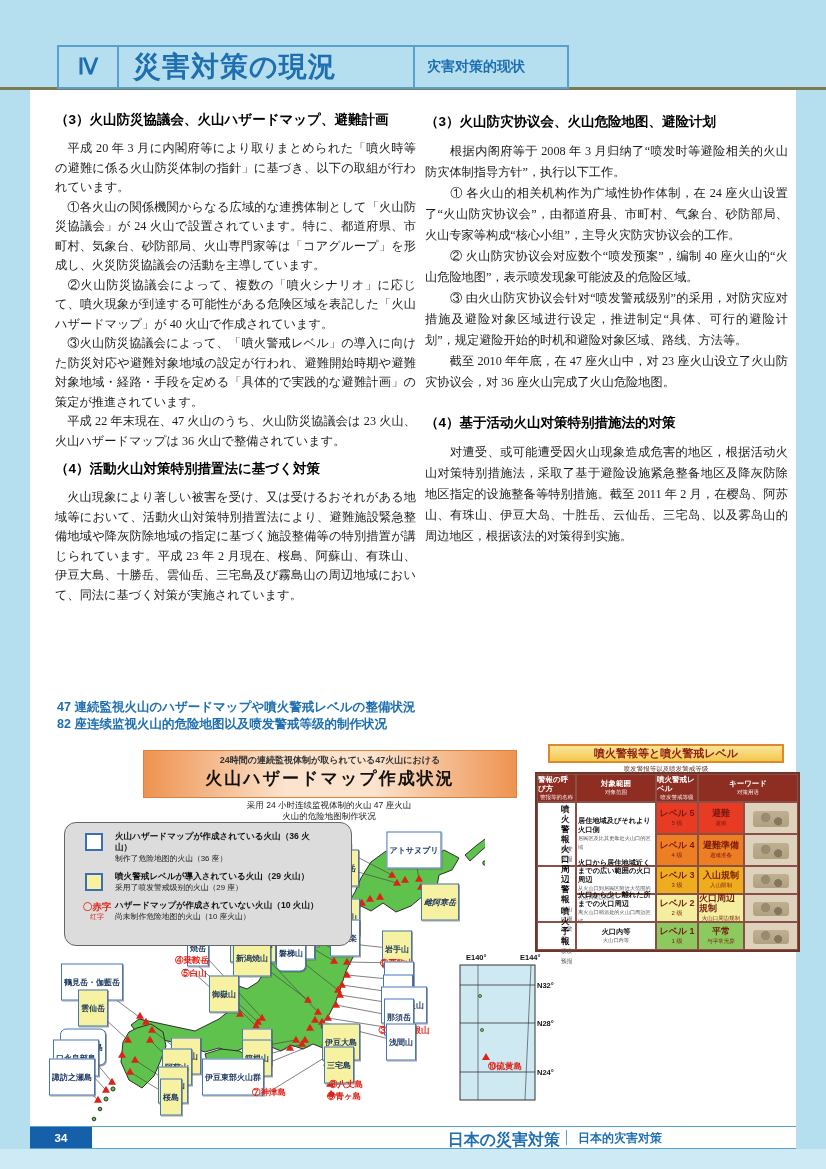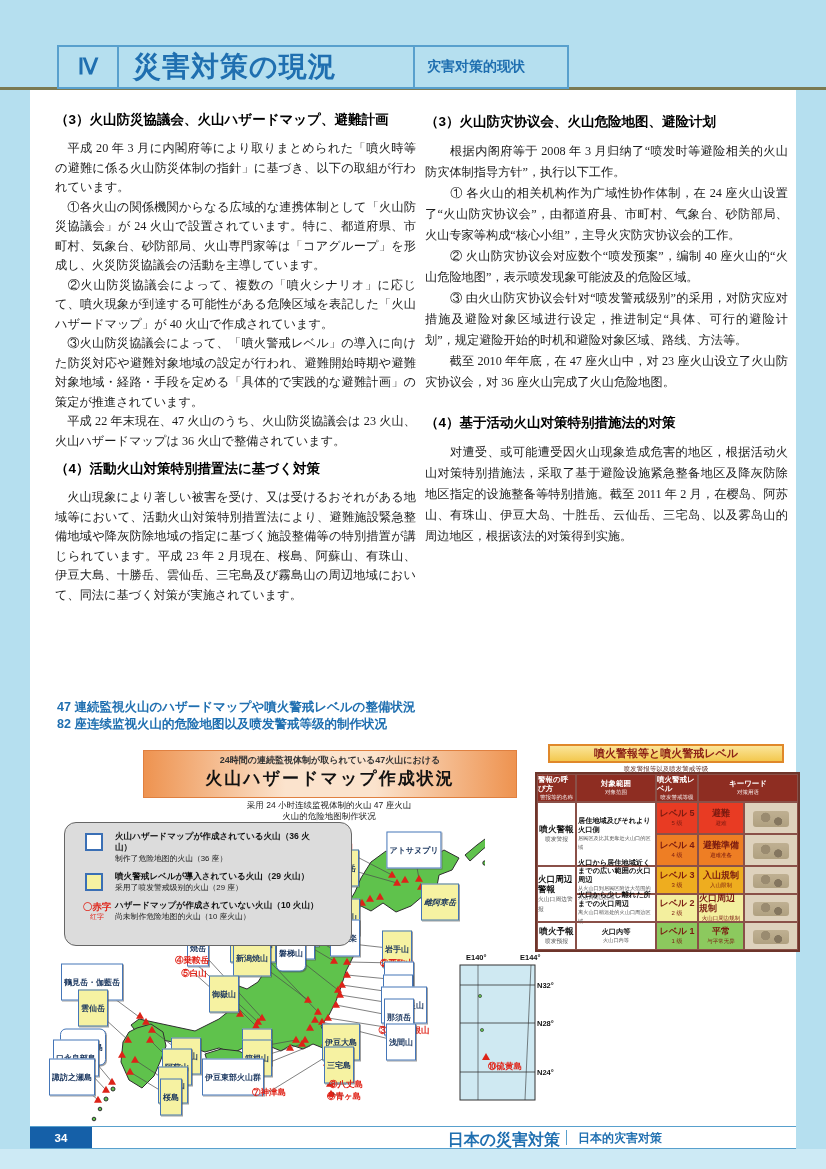--- a/index.html
+++ b/index.html
@@ -49,21 +49,21 @@
   .leg-txt{font-size:8.6px;line-height:11px;color:#111;font-weight:bold;width:210px;}
   .leg-txt .zh{font-weight:normal;font-size:7.8px;color:#222;}
   
   .wt-title{position:absolute;left:548px;top:744px;width:236px;z-index:5;text-align:center;font-family:"Liberation Sans",sans-serif;}
   .wt-title .main{background:linear-gradient(#fbe59a,#f3c84e);border:2px solid #e0882a;color:#8e2417;font-weight:bold;font-size:11px;line-height:15px;}
   .wt-title .sub{font-size:6.5px;color:#5a2a20;line-height:9px;margin-top:1px;}
   .wtable{position:absolute;left:535px;top:772px;z-index:5;display:grid;grid-template-columns:39px 80px 42px 46px 54px;grid-template-rows:28px 32px 32px 28px 28px 28px;border:2px solid #6e352b;background:#fff;font-family:"Liberation Sans",sans-serif;}
   .wtable>div{border:1px solid #8a5048;display:flex;flex-direction:column;align-items:center;justify-content:center;text-align:left;box-sizing:border-box;}
   .wth{background:#8e2d22;color:#fff;font-weight:bold;font-size:7.5px;line-height:9px;}
   .wth .zh{font-size:5.5px;font-weight:normal;opacity:.9;}
-  .wt-name{font-size:8.6px;font-weight:bold;color:#111;line-height:10px;}
+  .wt-name{font-size:8.6px;font-weight:bold;color:#111;line-height:10px;padding-left:23px;}
   .wt-name .zh{font-size:5.8px;font-weight:normal;color:#555;}
   .wt-range{font-size:7.2px;font-weight:bold;color:#111;line-height:8.5px;padding:1px;}
   .wt-range .zh{font-size:5.2px;font-weight:normal;color:#555;}
   .wt-level{font-weight:bold;color:#7a1a10;font-size:9px;line-height:10px;}
   .wt-level .zh{font-size:6px;font-weight:normal;}
   .wt-kw{font-weight:bold;color:#7a1a10;font-size:9px;line-height:10px;}
   .wt-kw .zh{font-size:5.5px;font-weight:normal;}
   .wt-il{background:#ded2bd;position:relative;overflow:hidden;}
   .wt-il::after{content:"";position:absolute;left:15%;top:25%;width:70%;height:55%;background:radial-gradient(circle at 35% 40%, #8a7a5e 0 18%, transparent 20%), radial-gradient(circle at 70% 65%, #6e6048 0 14%, transparent 16%), linear-gradient(#b8a888,#a59572);border-radius:3px;opacity:.8;}
   

